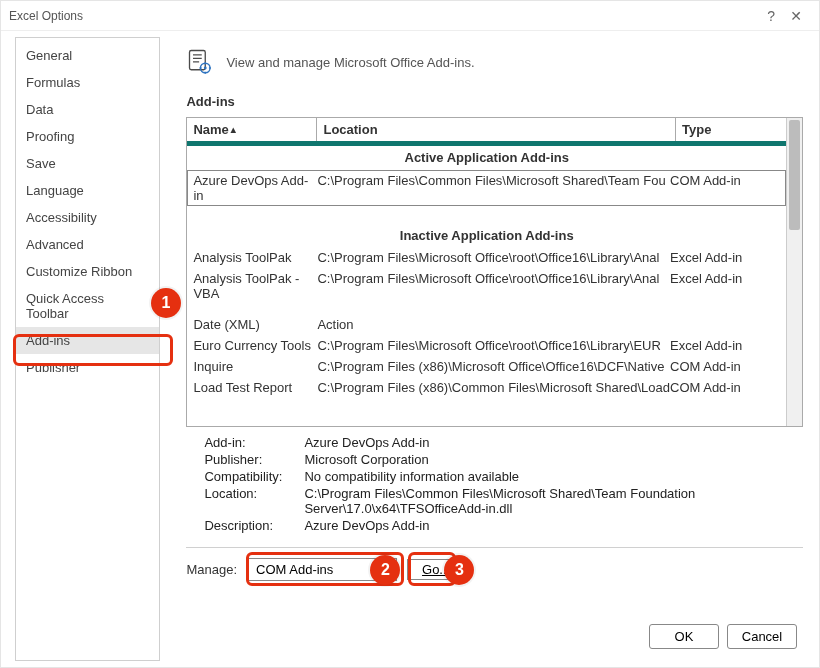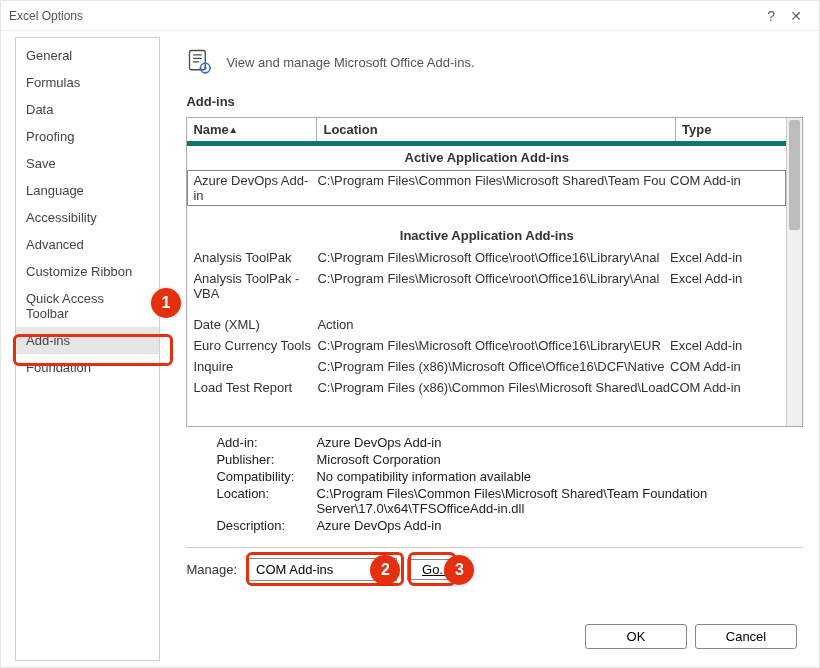--- a/index.html
+++ b/index.html
@@ -125,21 +125,21 @@
   }
   .vscroll .thumb {
     position:absolute;
     top:2px; left:2px; right:2px;
     height:110px;
     background:#bcbcbc;
     border-radius:2px;
   }
   
   .details { margin-top:6px; font-size:13px; color:#222; padding-left:18px;}
-  .details-row { display:flex; margin:2px 12px;}
+  .details-row { display:flex; margin:2px 0;}
   .details-label { width:100px; flex:0 0 100px;}
   .details-value { flex:1; }
   hr.sep { border:none; border-top:1px solid #d0d0d0; margin:12px 0 10px 0;}
   
   .manage-row { display:flex; align-items:center; gap:10px; position:relative; padding-left:0;}
   .manage-label { color:#333; }
   select.combo {
     width:150px;
     padding:2px 4px;
     font-family:inherit;
@@ -157,21 +157,21 @@
   }
   button.btn .ul { text-decoration:underline; }
   .footer {
     position:absolute;
     right:16px;
     bottom:12px;
     display:flex;
     gap:8px;
   }
   button.footer-btn {
-    width:102px;
+    width:70px;
     padding:4px 0;
     font-family:inherit;
     font-size:13px;
     background:#fff;
     border:1px solid #888;
     border-radius:3px;
     cursor:pointer;
   }
   .sort-caret { font-size:10px; margin-left:2px; position:relative; top:-1px;}
 </style>
@@ -192,21 +192,21 @@
     <div class="sidebar-item">Formulas</div>
     <div class="sidebar-item">Data</div>
     <div class="sidebar-item">Proofing</div>
     <div class="sidebar-item">Save</div>
     <div class="sidebar-item">Language</div>
     <div class="sidebar-item">Accessibility</div>
     <div class="sidebar-item">Advanced</div>
     <div class="sidebar-item">Customize Ribbon</div>
     <div class="sidebar-item">Quick Access Toolbar</div>
     <div class="sidebar-item selected">Add-ins</div>
-    <div class="sidebar-item">Foundation</div>
+    <div class="sidebar-item">Publisher</div>
 
     <div class="red-box" style="left:-3px; top:296px; width:160px; height:32px;"></div>
   </div>
 
   <div class="callout-circle" style="left:150px; top:287px;">1</div>
 
   <div class="content">
     <div class="header-row">
       <span class="header-icon">
         <svg viewBox="0 0 32 32">

